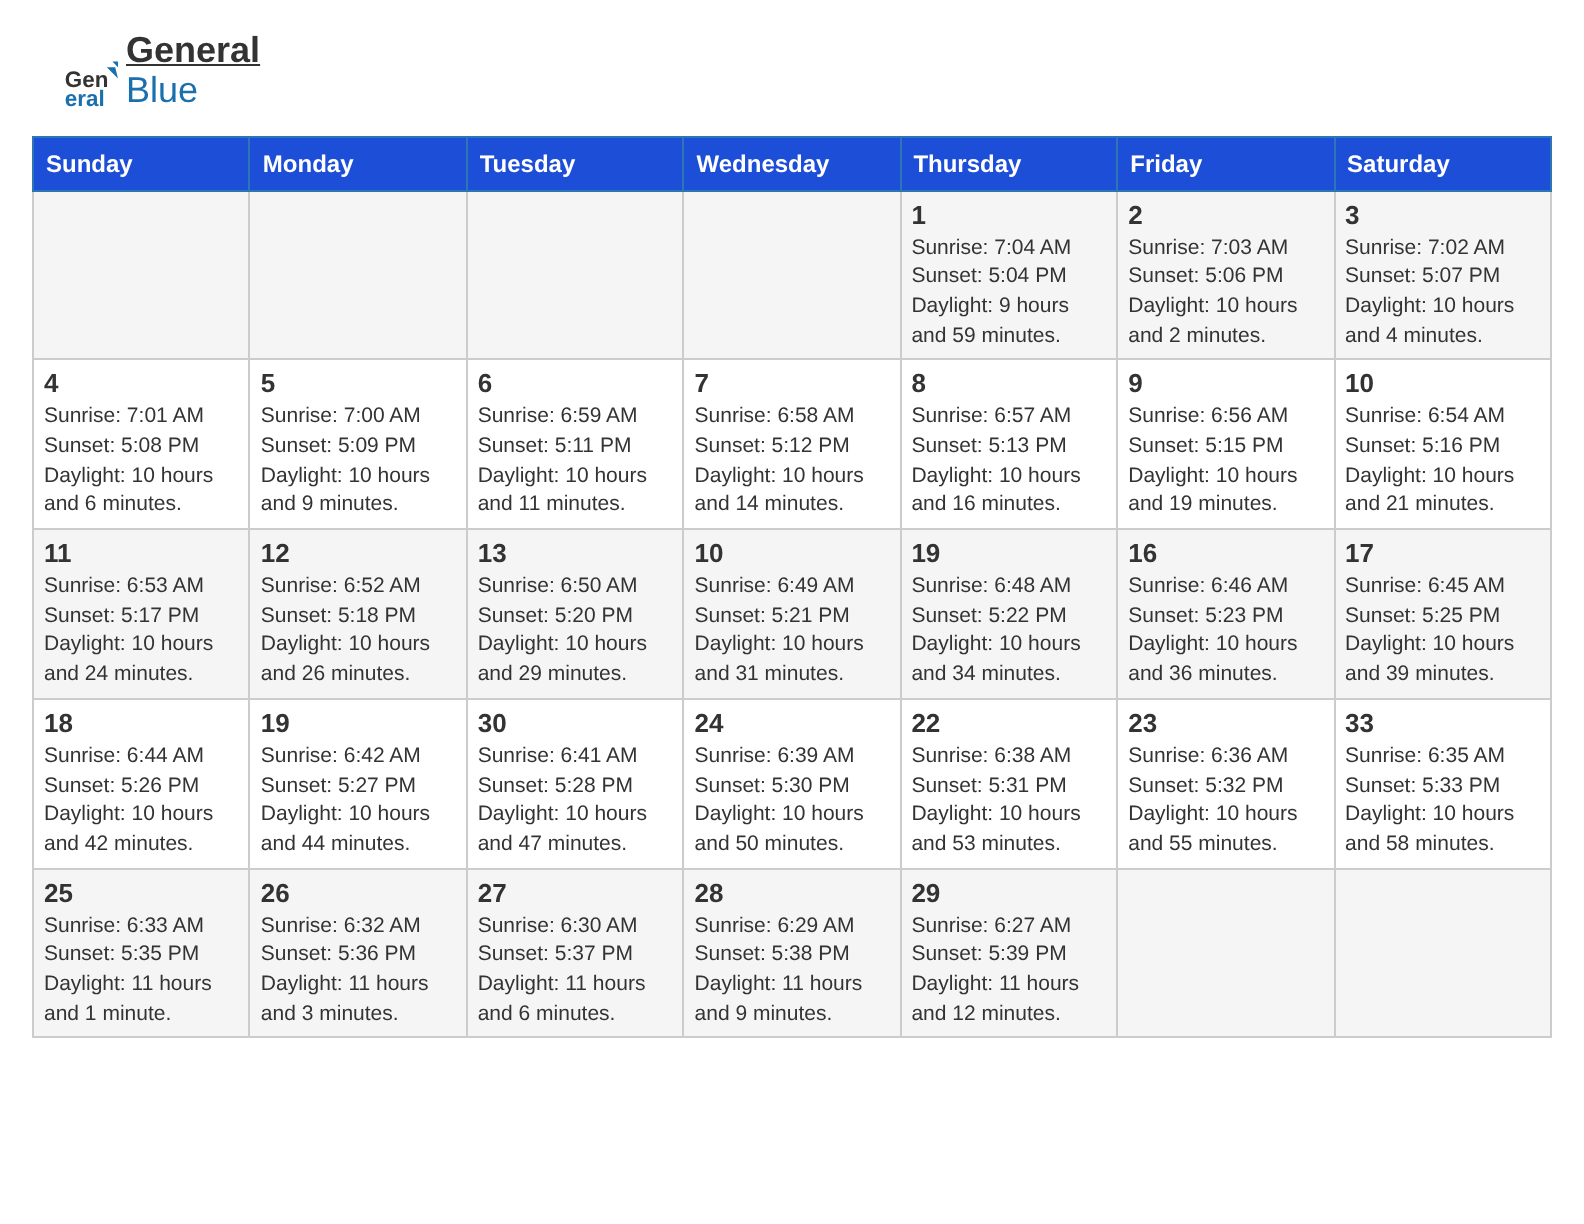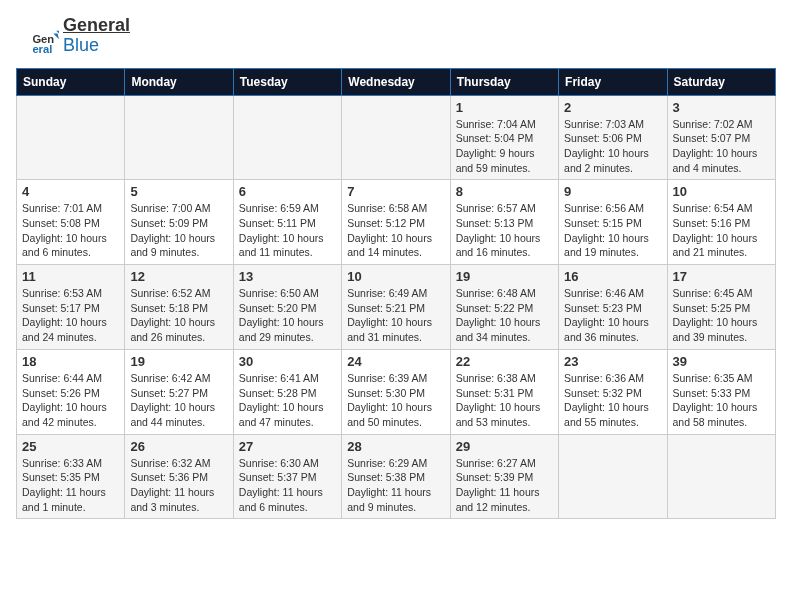--- a/index.html
+++ b/index.html
@@ -38,21 +38,21 @@
     .location-title {
       font-size: 15px;
       color: #555;
     }
     table {
       width: 100%;
       border-collapse: collapse;
       font-size: 11px;
     }
     thead tr th {
-      background-color: #0f172a;
+      background-color: #1d4ed8;
       color: #fff;
       text-align: left;
       padding: 6px 6px;
       font-size: 12px;
       font-weight: bold;
       border: 1px solid #2e75b6;
     }
     tbody tr td {
       border: 1px solid #ccc;
       vertical-align: top;
@@ -209,21 +209,21 @@
         </td>
         <td>
           <span class="day-num">22</span>
           <div class="day-info">Sunrise: 6:38 AM<br>Sunset: 5:31 PM<br>Daylight: 10 hours and 53 minutes.</div>
         </td>
         <td>
           <span class="day-num">23</span>
           <div class="day-info">Sunrise: 6:36 AM<br>Sunset: 5:32 PM<br>Daylight: 10 hours and 55 minutes.</div>
         </td>
         <td>
-          <span class="day-num">39</span>
+          <span class="day-num">33</span>
           <div class="day-info">Sunrise: 6:35 AM<br>Sunset: 5:33 PM<br>Daylight: 10 hours and 58 minutes.</div>
         </td>
       </tr>
       <tr>
         <td>
           <span class="day-num">25</span>
           <div class="day-info">Sunrise: 6:33 AM<br>Sunset: 5:35 PM<br>Daylight: 11 hours and 1 minute.</div>
         </td>
         <td>
           <span class="day-num">26</span>

